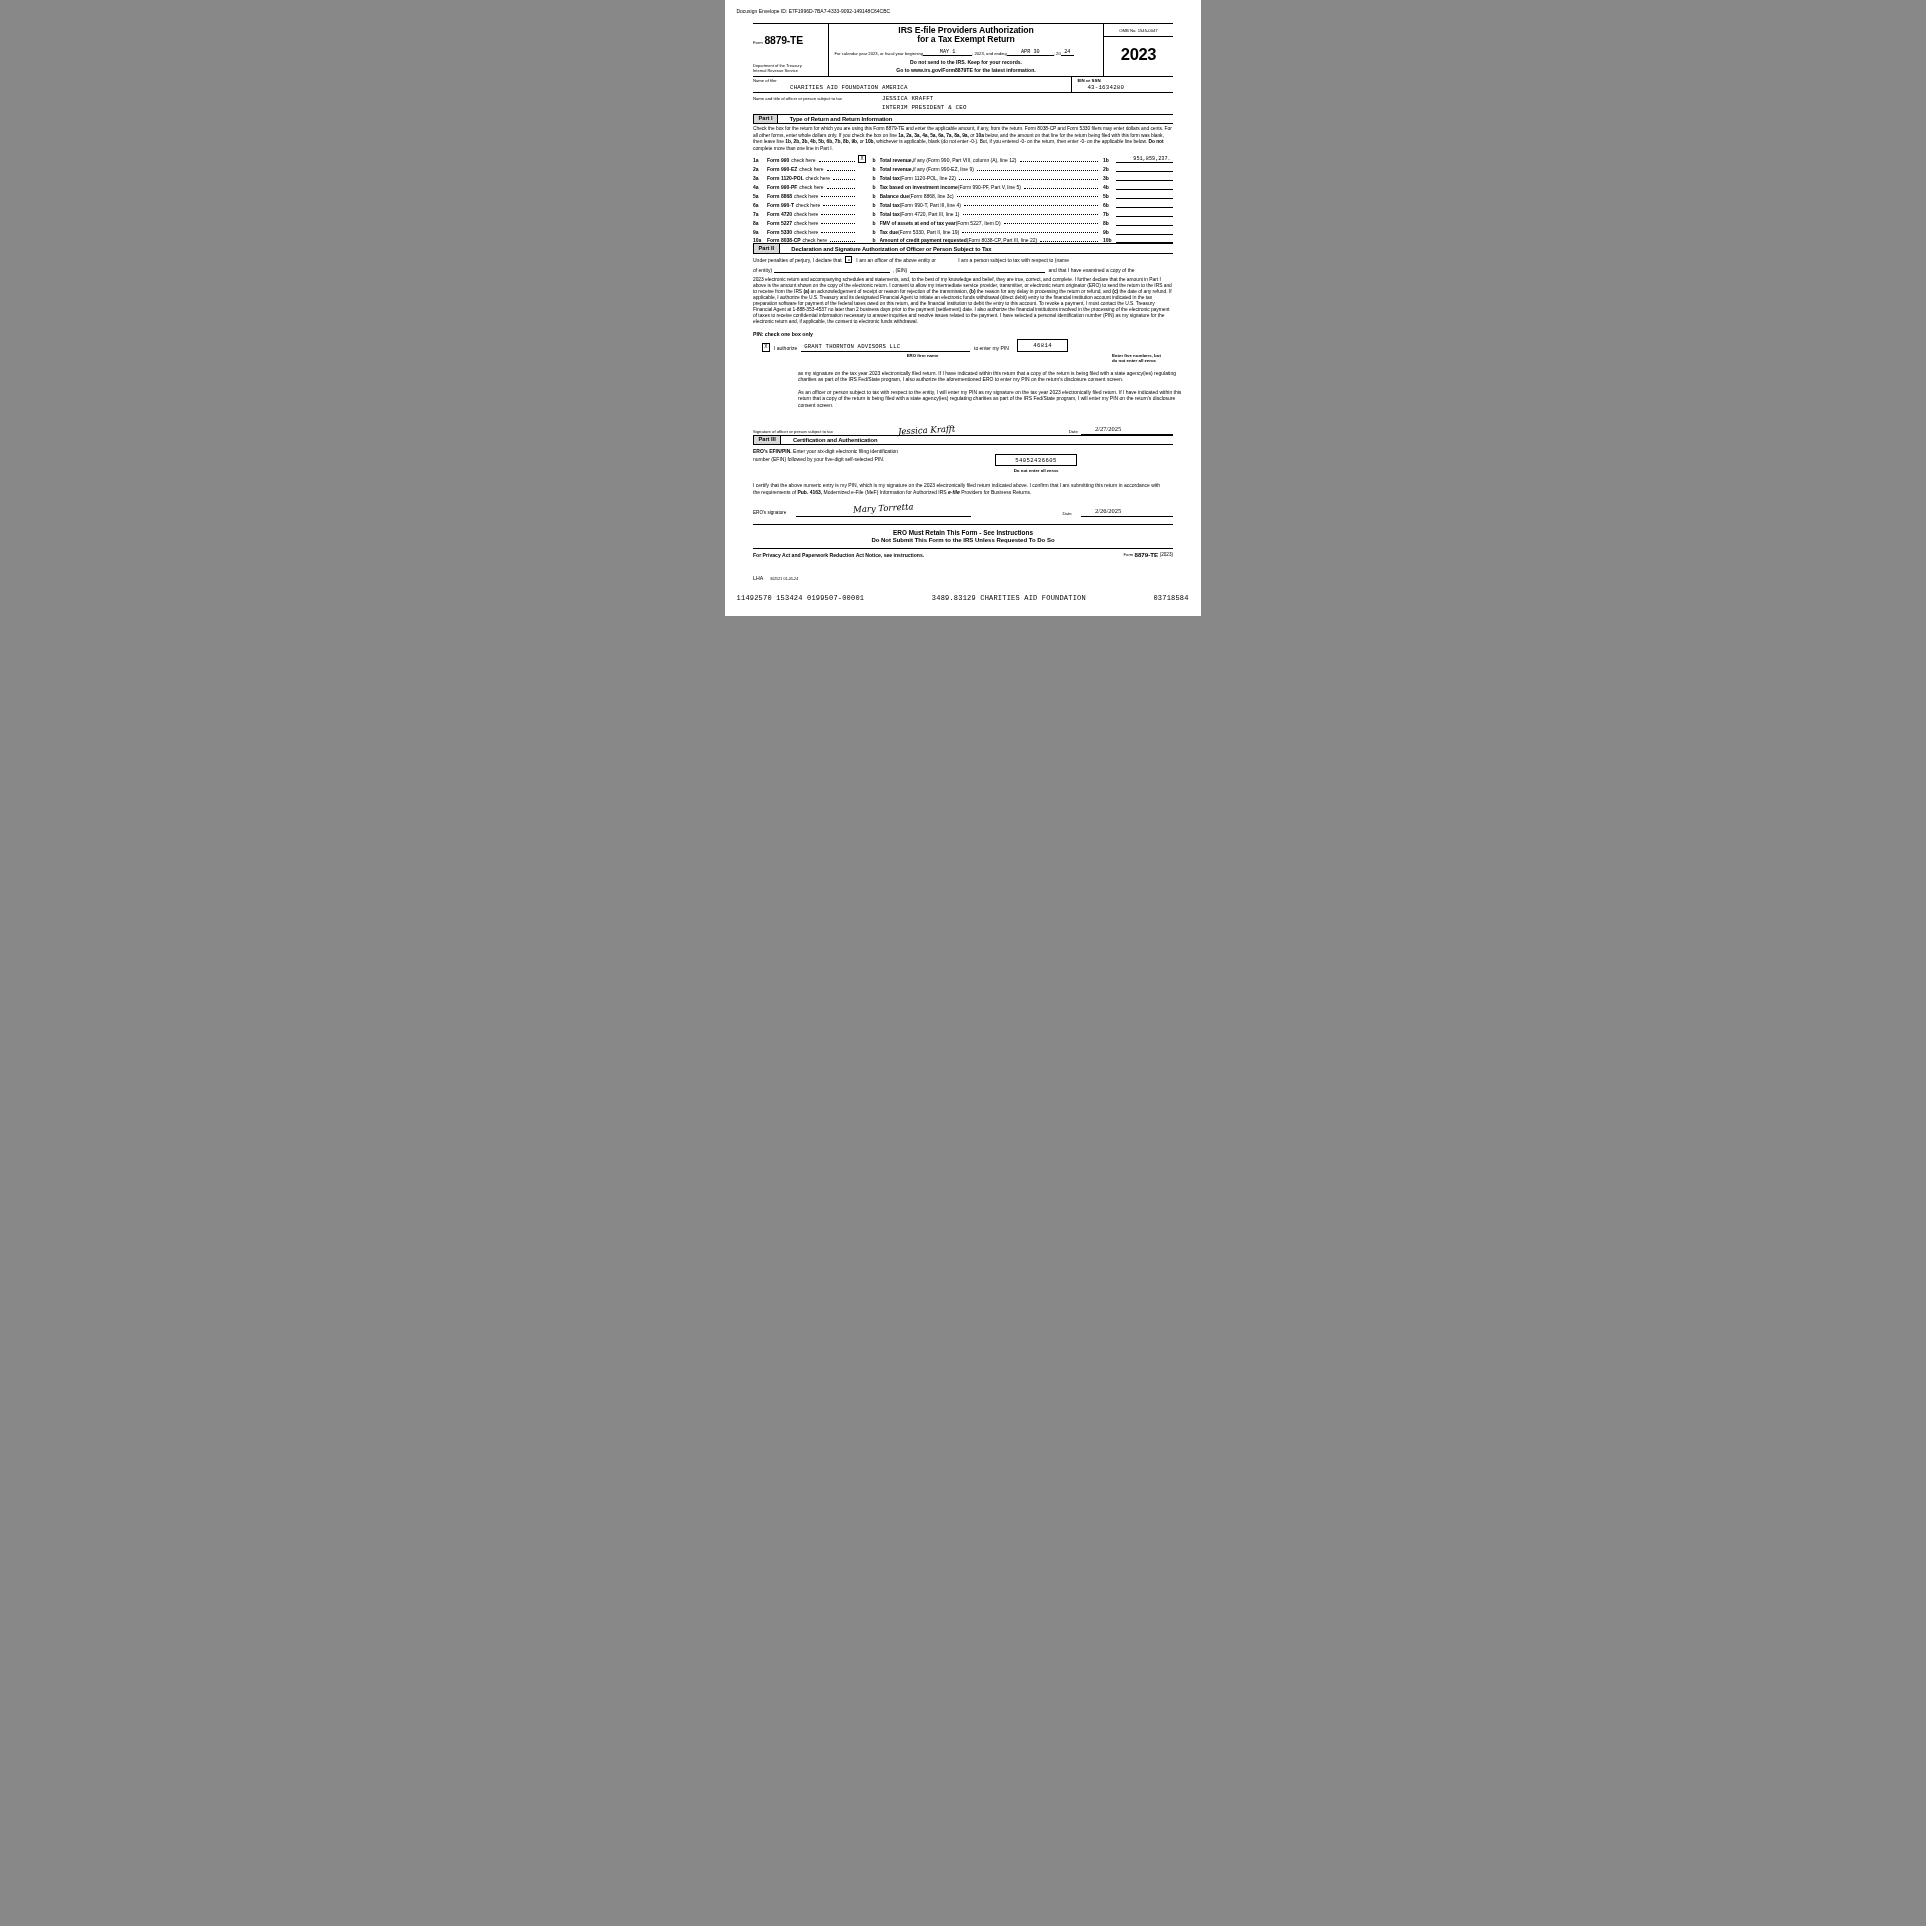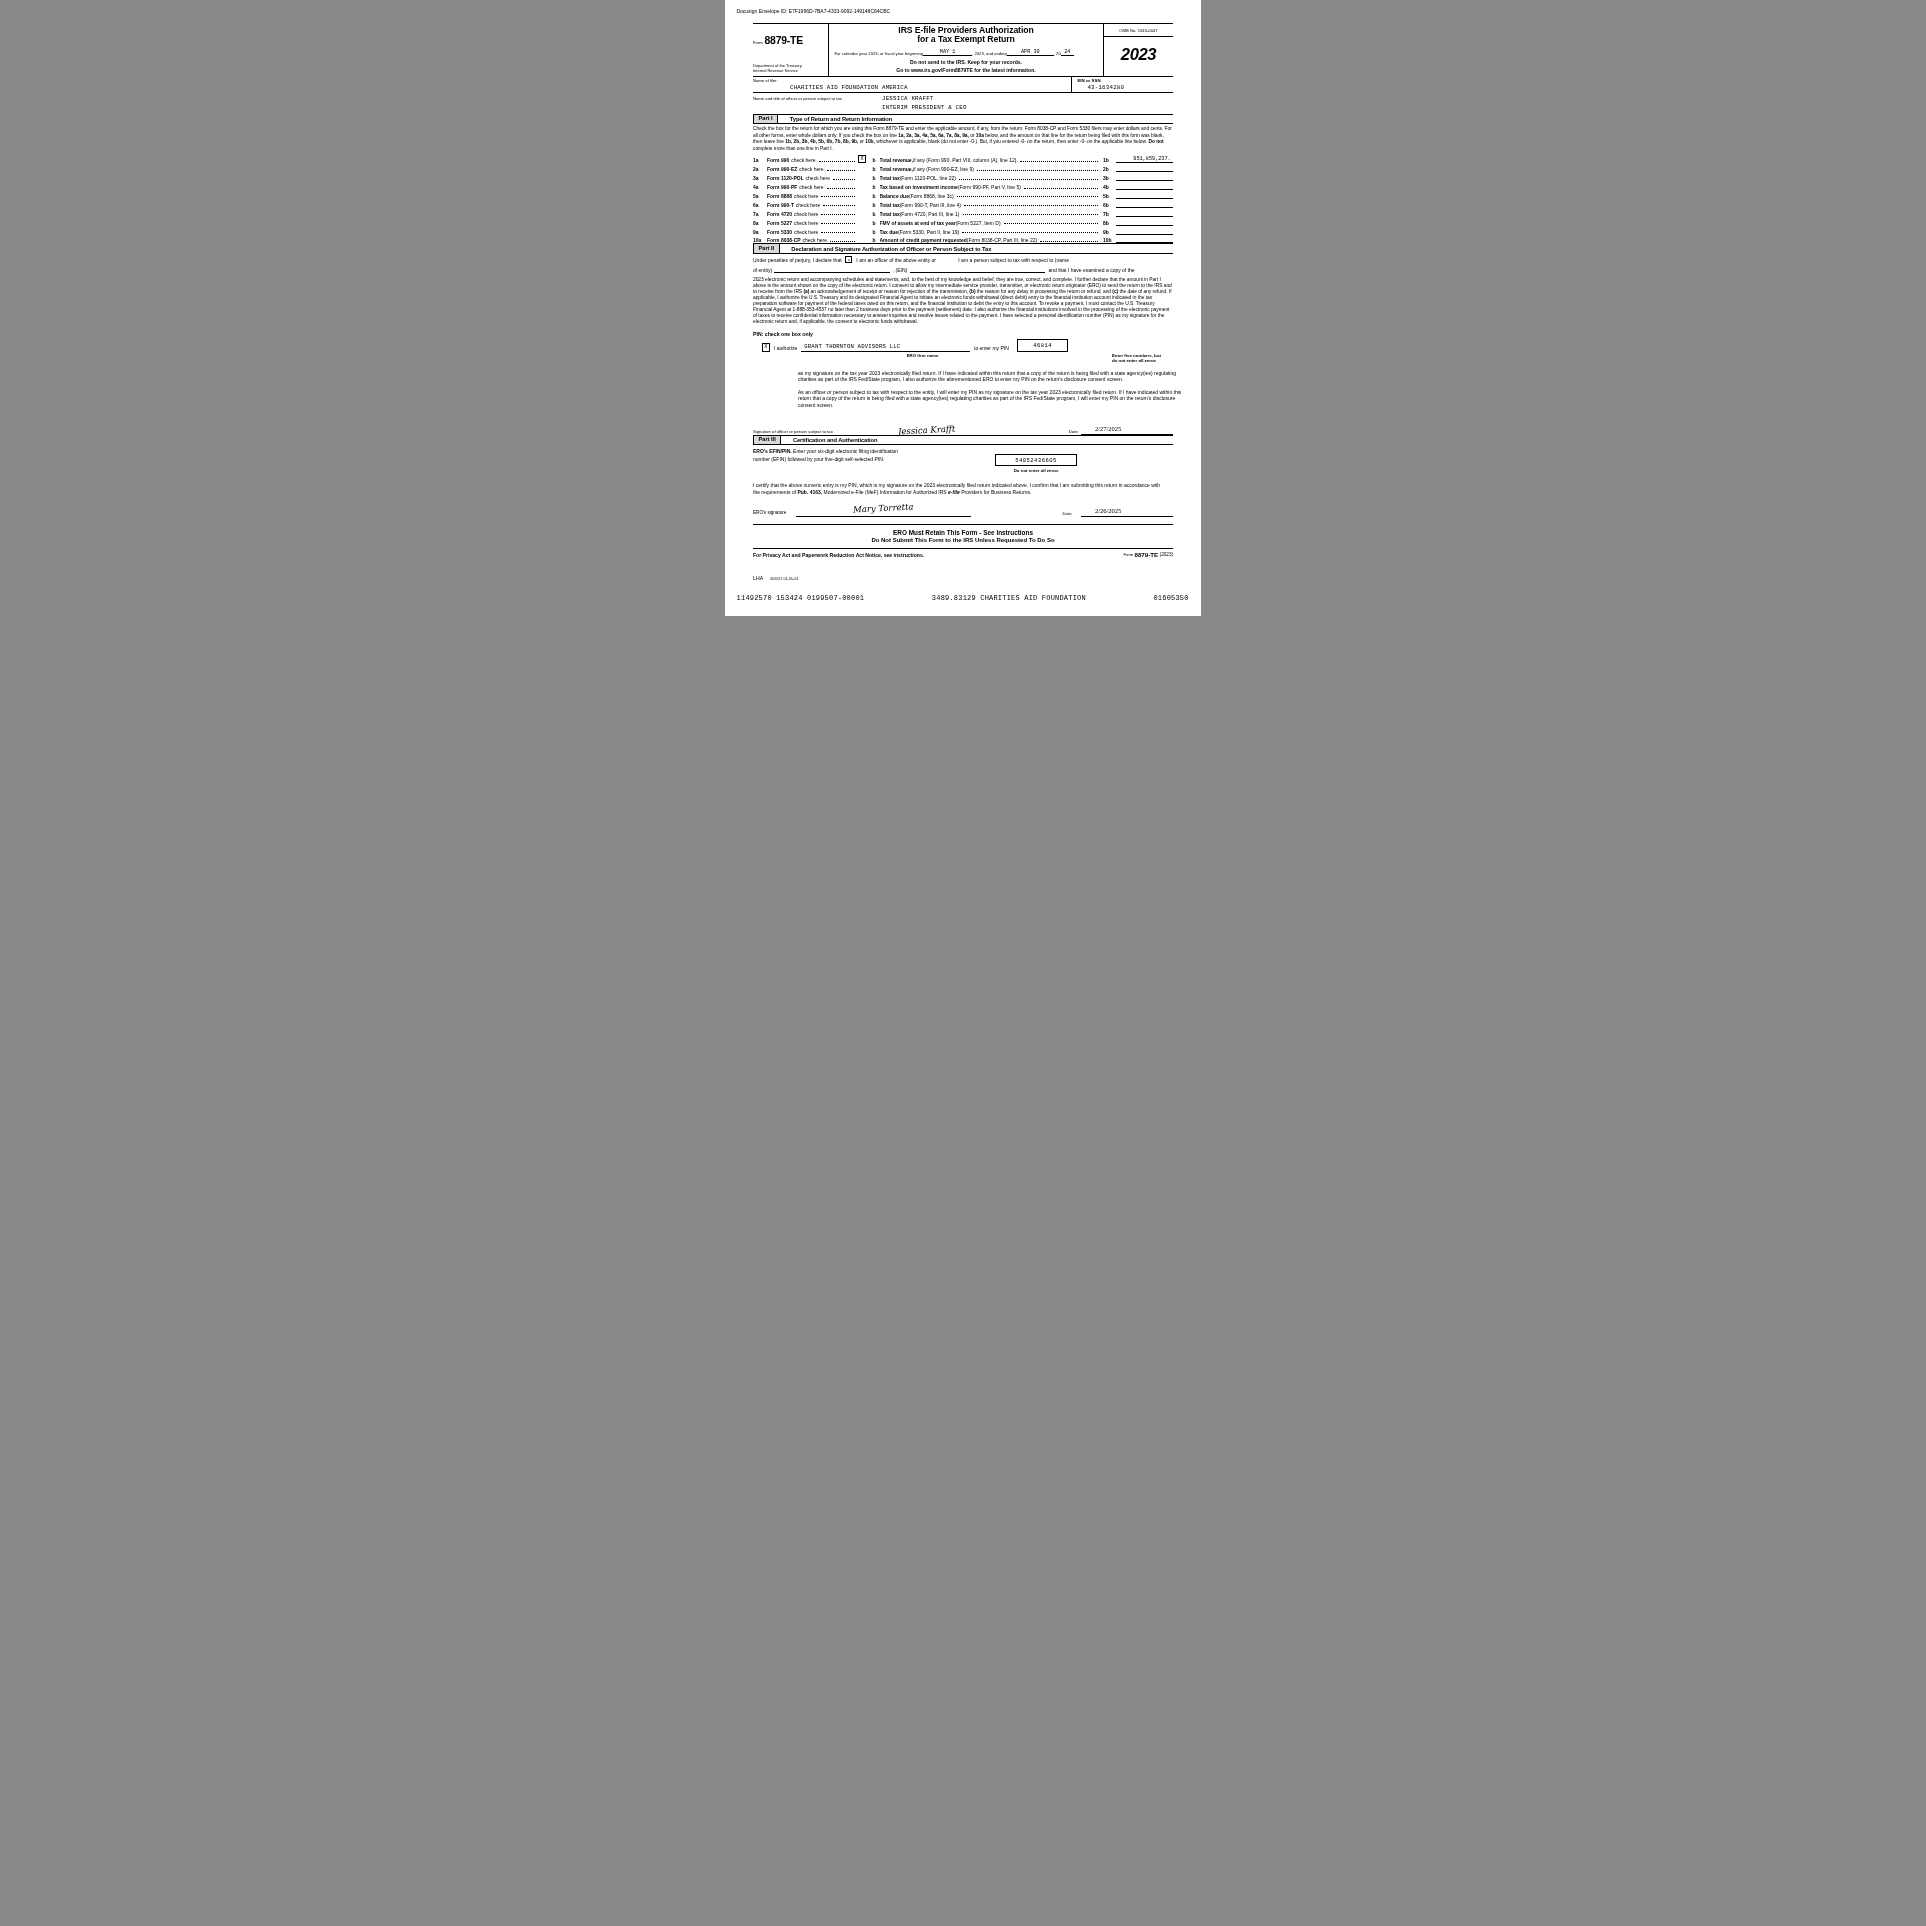--- a/index.html
+++ b/index.html
@@ -24,21 +24,21 @@
   .title { text-align:center; font-weight:bold; font-size:8.7px; line-height:1.07; letter-spacing:-0.1px; }
   .cal-row { display:flex; align-items:flex-end; font-size:4.2px; margin-top:4.2px; white-space:nowrap; }
   .cal-val { font-family:"Liberation Mono",monospace; font-size:5.2px; border-bottom:1px solid #000; text-align:center; padding:0 1.5px 0.4px; }
   .cal-v1 { flex:0 0 49px; }
   .cal-v2 { flex:0 0 47px; }
   .cal-v3 { flex:0 0 13px; }
   .h-bold1 { text-align:center; font-weight:bold; font-size:5.1px; margin-top:3.1px; }
   .h-bold2 { text-align:center; font-weight:bold; font-size:5.1px; margin:1.9px 0 1.5px; }
   .h-right { display:flex; flex-direction:column; }
   .omb { font-size:4.2px; text-align:center; padding:3.9px 1.5px 3.1px; border-bottom:1.2px solid #000; }
-  .year { font-size:16.6px; font-weight:bold; text-align:center; margin-top:8.5px; letter-spacing:-0.4px;font-style:italic; }
+  .year { font-size:16.6px; font-weight:bold; text-align:center; margin-top:8.5px; letter-spacing:-0.4px; }
 
   
   .filer-row1 { display:grid; grid-template-columns:1fr 102px; border-bottom:1px solid #000; }
   .f-cell { padding:0.8px 0 1.5px; }
   .f-label { font-size:4.2px; }
   .f-label-b { font-size:4.4px; font-weight:bold; }
   .f-val { font-family:"Liberation Mono",monospace; font-size:5.8px; letter-spacing:0.2px; margin-top:0.8px; }
   .name-val { padding-left:37px; }
   .ein-cell { border-left:0.8px solid #000; padding-left:5.4px; }
   .ein-val { padding-left:10px; }
@@ -453,17 +453,17 @@
   </div>
 
   <div class="lha-row">
     <span class="lha">LHA</span>
     <span class="lha-code">302521 01-05-24</span>
   </div>
 
   <div class="bottom-line">
     <span>11492570 153424 0199507-00001</span>
     <span>3489.83129 CHARITIES AID FOUNDATION</span>
-    <span>01605350</span>
+    <span>03718584</span>
   </div>
 
 </div>
 
 
 </body></html>

